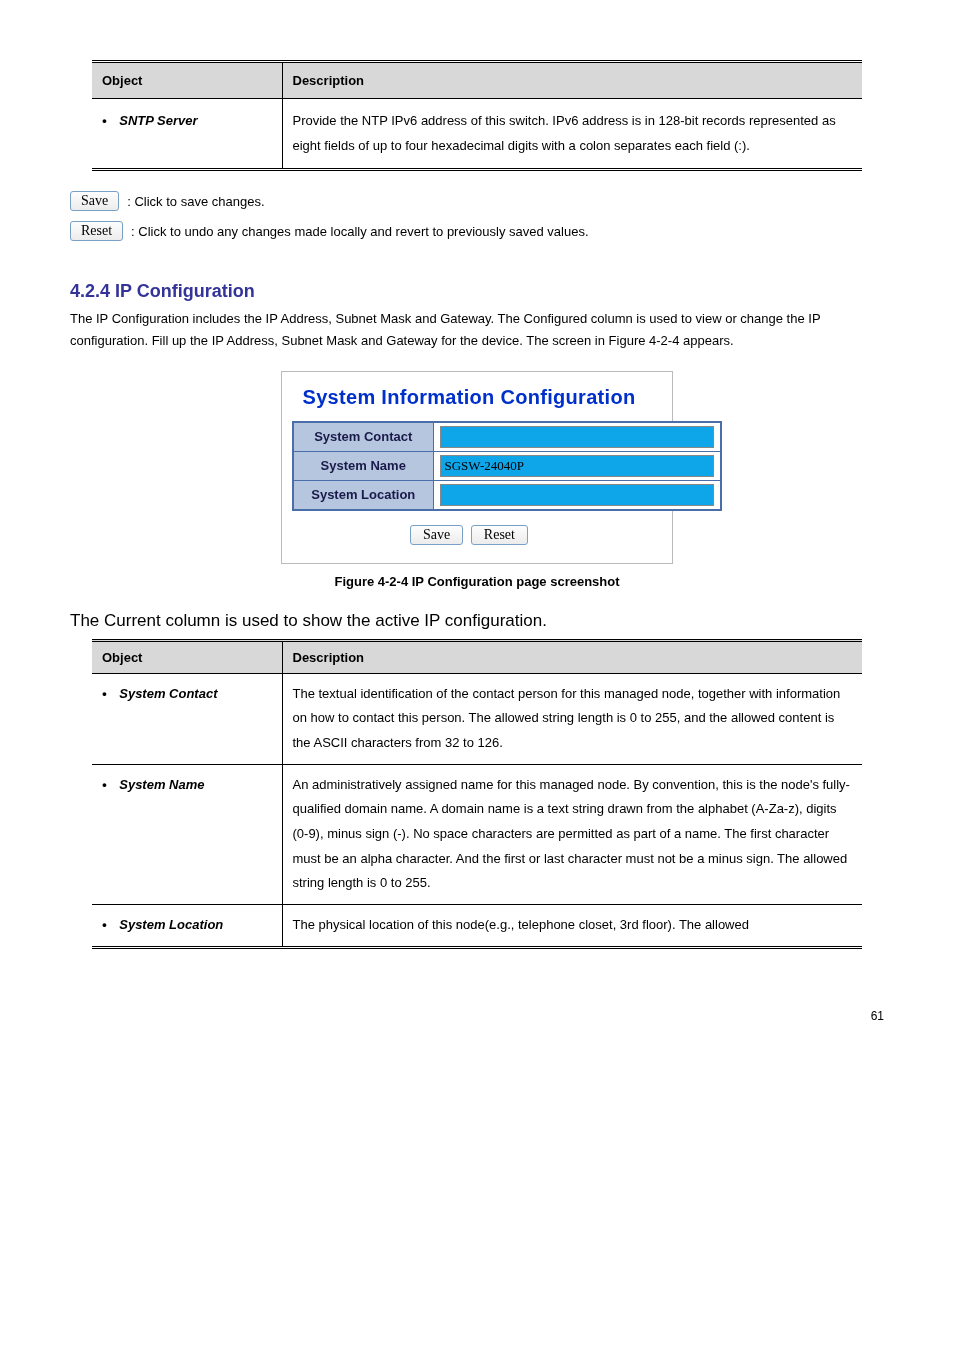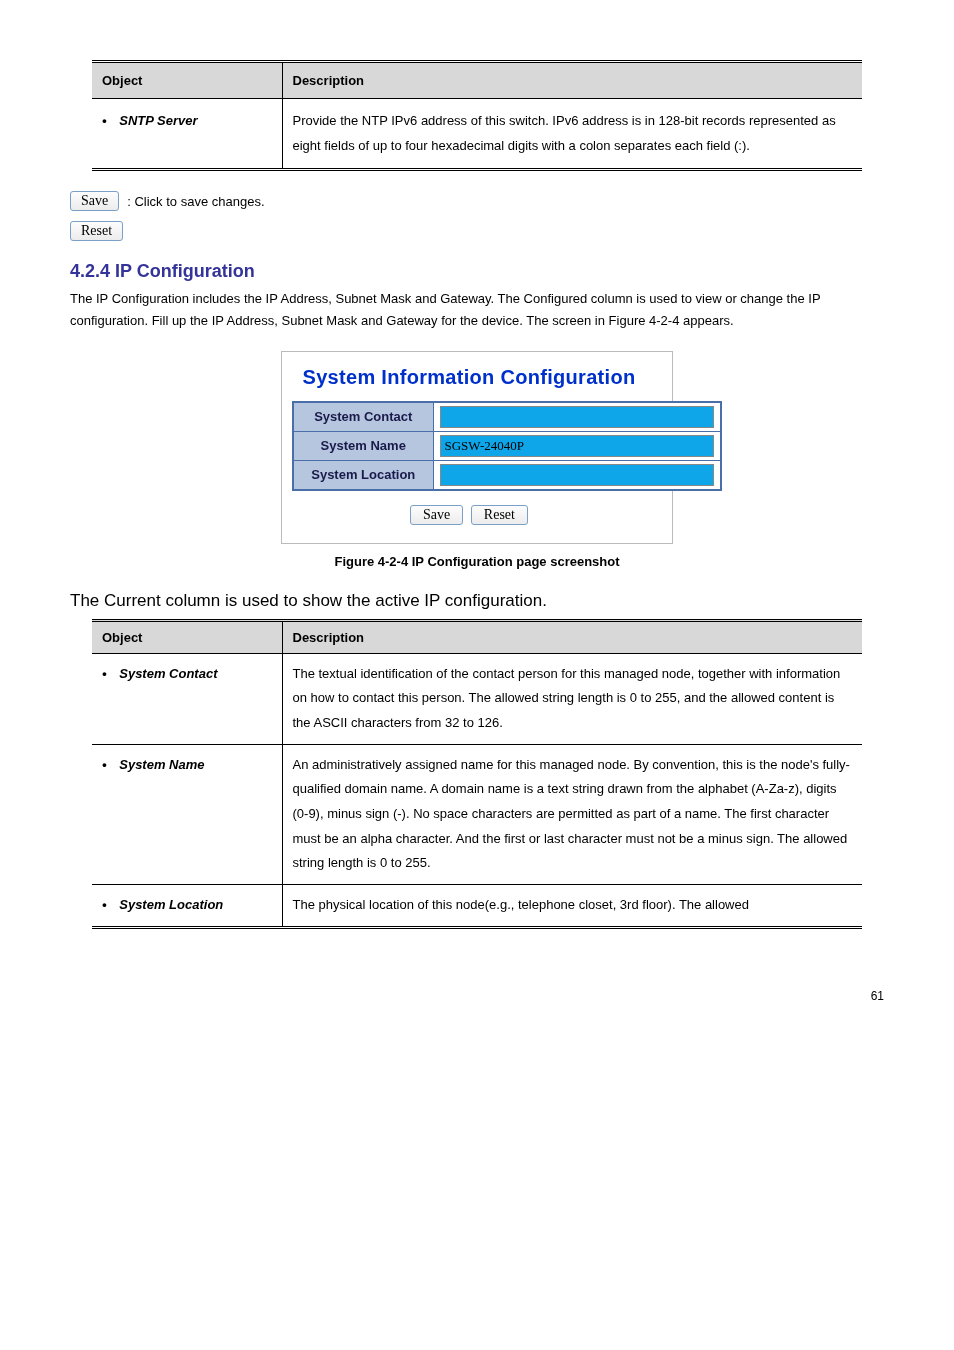--- a/index.html
+++ b/index.html
@@ -53,21 +53,21 @@
     border: 1px solid #7aa0c8;
     background: linear-gradient(#fdfdfd, #ececec);
     border-radius: 3px;
   }
   .btn-desc { font-size: 13px; }
   
   .section-title {
     font-size: 18px;
     color: #333399;
     font-weight: bold;
-    margin: 20px 0 6px 0;
+    margin: 40px 0 6px 0;
   }
   .section-body { font-size: 13px; line-height: 1.7; }
   
   .config-figure {
     width: 392px;
     margin: 18px auto 8px auto;
     border: 1px solid #bbb;
     padding: 14px 26px 18px 10px;
     text-align: center;
   }
@@ -164,20 +164,21 @@
       </tr>
     </tbody>
   </table>
 
   <div class="btn-block">
     <span class="img-btn">Save</span>
     <span class="btn-desc">: Click to save changes.</span>
   </div>
   <div class="btn-block">
     <span class="img-btn">Reset</span>
+    <span class="btn-desc">: Click to undo any changes made locally and revert to previously saved values.</span>
   </div>
 
   <div class="section-title">4.2.4 IP Configuration</div>
   <div class="section-body">The IP Configuration includes the IP Address, Subnet Mask and Gateway. The Configured column is used to view or change the IP configuration. Fill up the IP Address, Subnet Mask and Gateway for the device. The screen in Figure 4-2-4 appears.</div>
 
   <div class="config-figure">
     <div class="config-title">System Information Configuration</div>
     <table class="config-table">
       <tbody>
           <tr>

